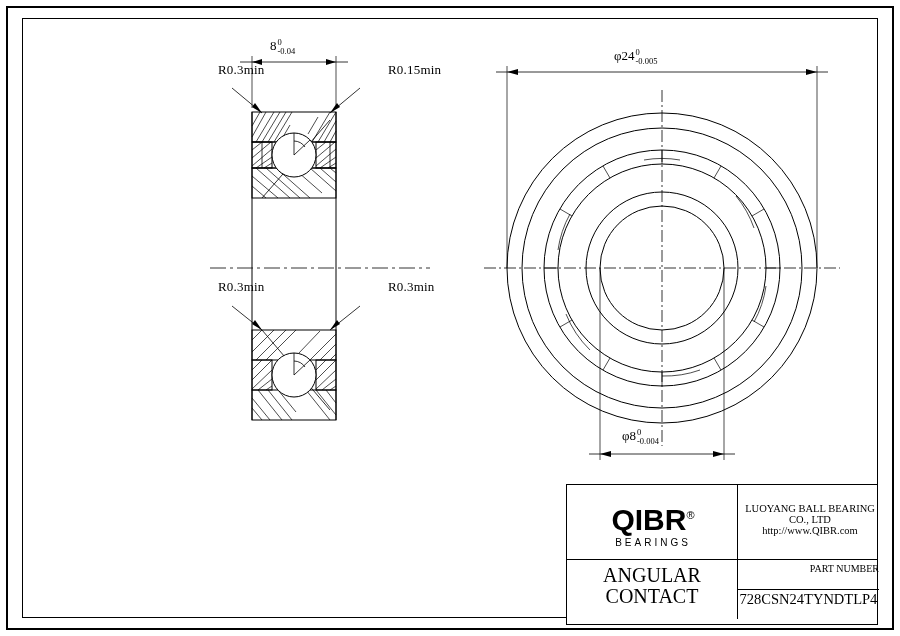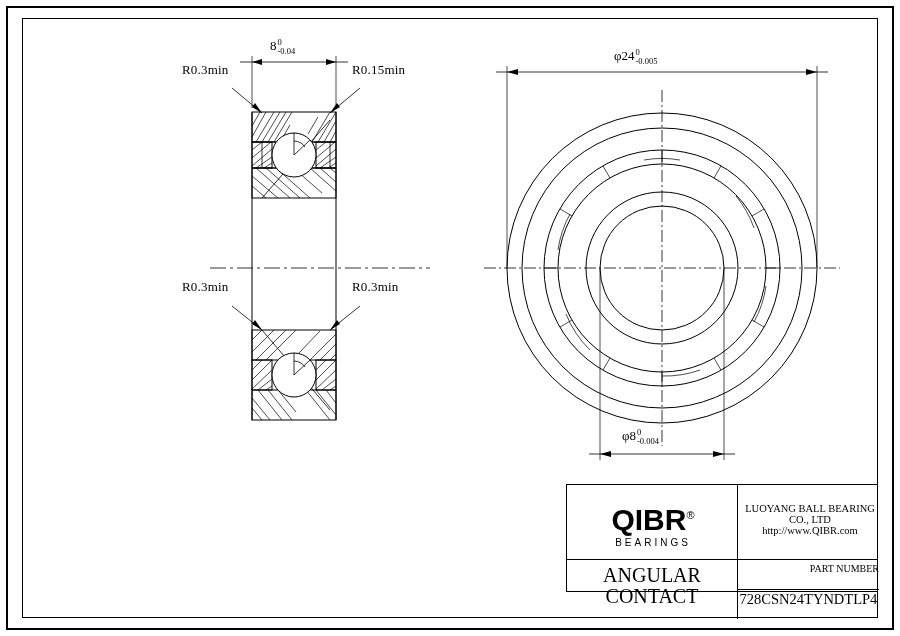--- a/index.html
+++ b/index.html
@@ -13,26 +13,26 @@
   .ln-thin{stroke:#000;fill:none;stroke-width:0.8;}
   .hatch{stroke:#000;fill:none;stroke-width:0.7;}
   .center{stroke:#000;fill:none;stroke-width:0.8;stroke-dasharray:16 4 3 4;}
   .center2{stroke:#000;fill:none;stroke-width:0.8;stroke-dasharray:12 3 2 3;}
   .dim{stroke:#000;fill:none;stroke-width:0.8;}
   .ext{stroke:#000;fill:none;stroke-width:0.7;}
   .lead{stroke:#000;fill:none;stroke-width:0.8;}
   .fillblk{fill:#000;stroke:none;}
   .white{fill:#ffffff;stroke:#000;stroke-width:1;}
 
-  .txt{position:absolute;font-family:"Liberation Serif",serif;font-size:13px;white-space:nowrap;letter-spacing:0.2px;}
+  .txt{position:absolute;font-family:"Liberation Serif",serif;font-size:13px;white-space:nowrap;letter-spacing:0.2px;margin-left:36px;}
   .tol{position:absolute;font-family:"Liberation Serif",serif;font-size:13px;white-space:nowrap;}
   .tolstack{display:inline-block;vertical-align:middle;font-size:8.5px;line-height:9px;text-align:left;margin-left:1px;}
 
   
-  .tb{position:absolute;left:566px;top:484px;width:312px;height:108px;border:1.6px solid #000;box-sizing:border-box;background:#fff;}
+  .tb{position:absolute;left:566px;top:484px;width:312px;height:141px;border:1.6px solid #000;box-sizing:border-box;background:#fff;}
   .tb .divh{position:absolute;left:0;top:74px;width:100%;height:0;border-top:1.6px solid #000;}
   .tb .divv{position:absolute;left:170px;top:74px;width:0;height:60px;border-left:1.6px solid #000;}
   .tb .divv2{position:absolute;left:170px;top:0;width:0;height:74px;border-left:1.6px solid #000;}
   .tb .divh2{position:absolute;left:170px;top:104px;width:142px;height:0;border-top:1.6px solid #000;}
   .logo{position:absolute;left:10px;top:14px;width:152px;text-align:center;}
   .logo .mark{font-family:"Liberation Sans",sans-serif;font-weight:bold;font-size:30px;letter-spacing:0px;line-height:32px;}
   .logo .mark sup{font-size:11px;vertical-align:super;font-weight:normal;}
   .logo .sub{font-family:"Liberation Sans",sans-serif;font-size:10px;letter-spacing:3px;margin-top:1px;}
   .co1{position:absolute;left:178px;top:18px;width:130px;text-align:center;font-size:10.5px;font-family:"Liberation Serif",serif;}
   .co2{position:absolute;left:178px;top:40px;width:130px;text-align:center;font-size:10.5px;font-family:"Liberation Serif",serif;color:#000;}

